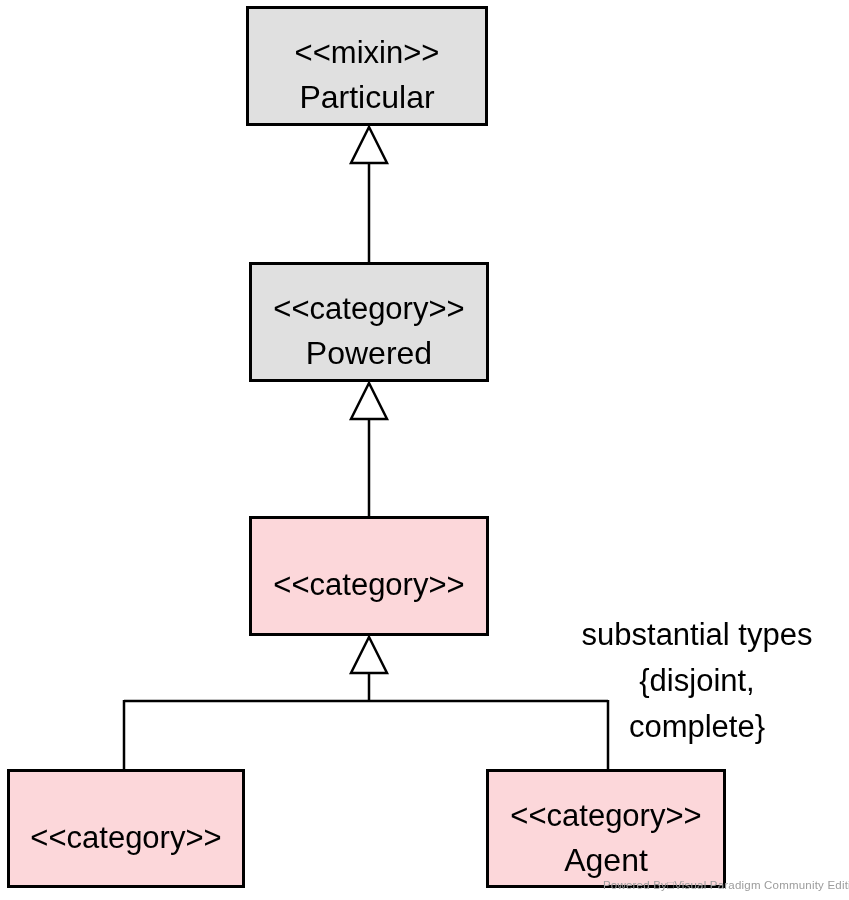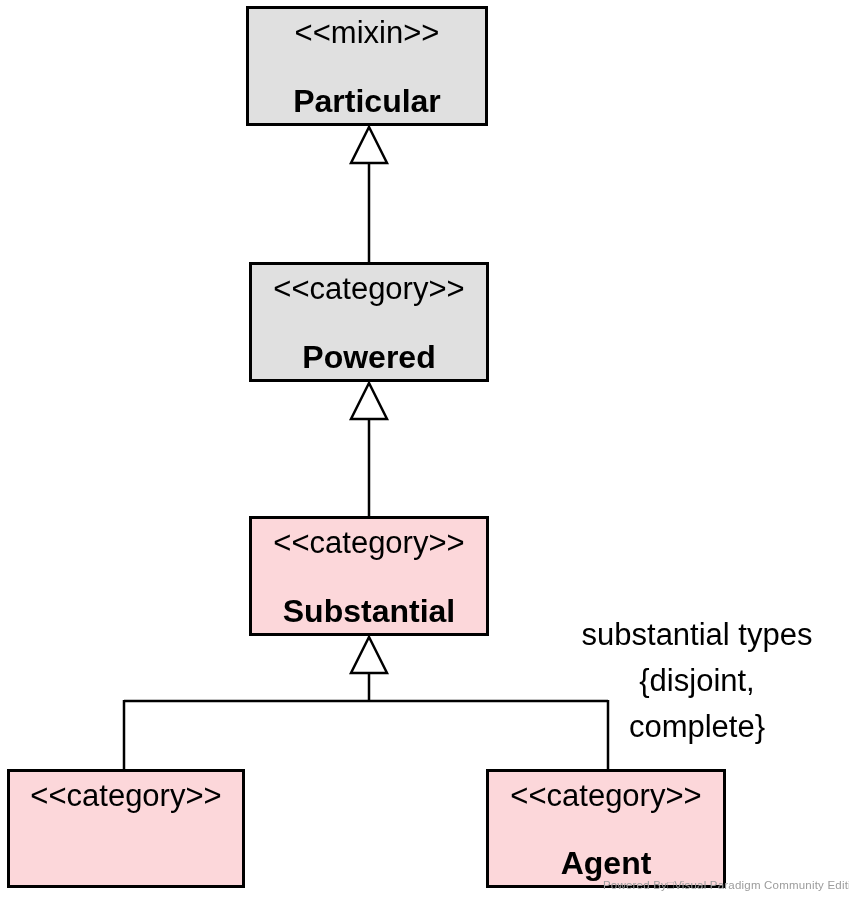--- a/index.html
+++ b/index.html
@@ -19,34 +19,34 @@
     left: 0; top: 0;
     width: 849px; height: 900px;
   }
 
   .uml-class {
     position: absolute;
     border: 3px solid #000000;
     display: flex;
     flex-direction: column;
     align-items: center;
-    justify-content: space-between;
+    justify-content: center;
     text-align: center;
     line-height: 44px;
-    padding-top: 2px;
+    padding-top: 18px;
   }
   .uml-class .stereotype {
     font-size: 31px;
     font-weight: 400;
     color: #000000;
     white-space: nowrap;
   }
   .uml-class .class-name {
     font-size: 32px;
-    font-weight: 700;
+    font-weight: 400;
     color: #000000;
     white-space: nowrap;
   }
 
   .fill-gray { background: #e0e0e0; }
   .fill-pink { background: #fcd7da; }
 
   #box-particular  { left: 246px; top: 6px;   width: 242px; height: 120px; }
   #box-endurant    { left: 249px; top: 262px; width: 240px; height: 120px; }
   #box-substantial { left: 249px; top: 516px; width: 240px; height: 120px; }
@@ -105,21 +105,20 @@
     <div class="class-name">Particular</div>
   </div>
 
   <div id="box-endurant" class="uml-class fill-gray">
     <div class="stereotype">&lt;&lt;category&gt;&gt;</div>
     <div class="class-name">Powered</div>
   </div>
 
   <div id="box-substantial" class="uml-class fill-pink">
     <div class="stereotype">&lt;&lt;category&gt;&gt;</div>
-    <div class="class-name">Substantial</div>
   </div>
 
   <div id="box-object" class="uml-class fill-pink">
     <div class="stereotype">&lt;&lt;category&gt;&gt;</div>
   </div>
 
   <div id="box-agent" class="uml-class fill-pink">
     <div class="stereotype">&lt;&lt;category&gt;&gt;</div>
     <div class="class-name">Agent</div>
   </div>

